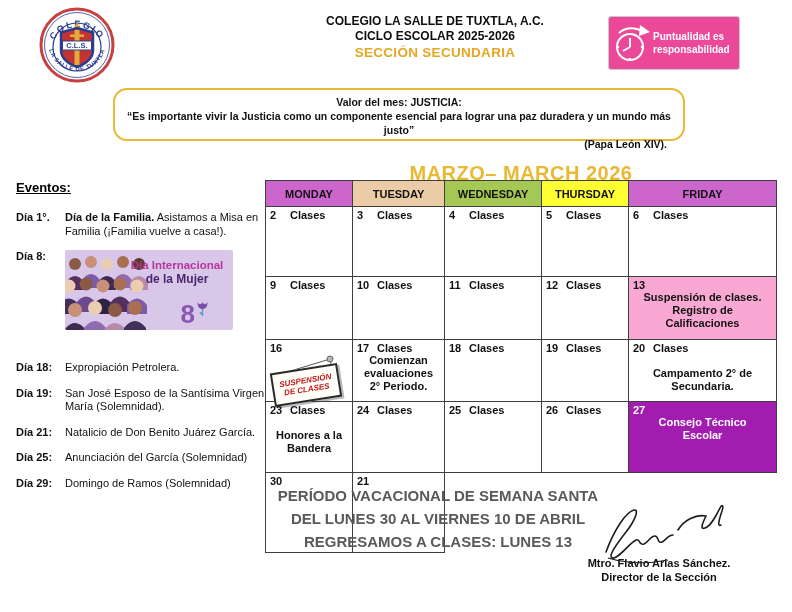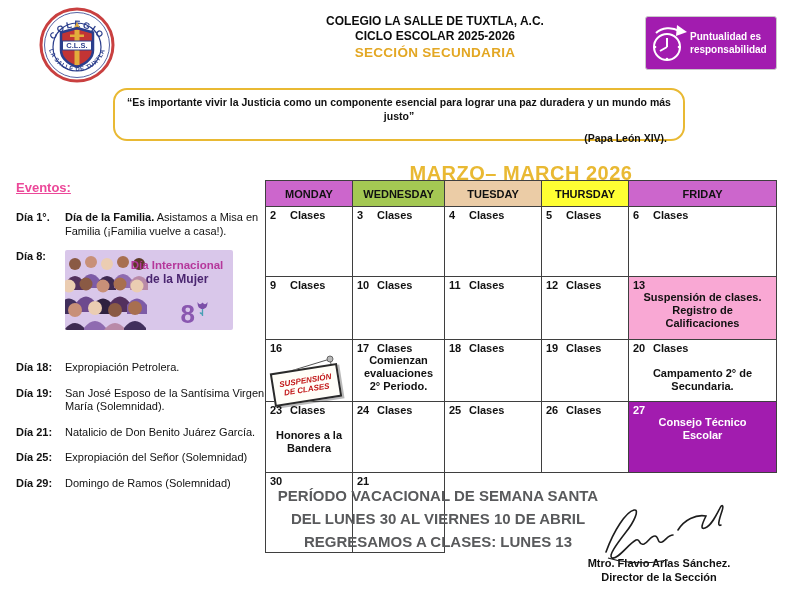--- a/index.html
+++ b/index.html
@@ -5,37 +5,37 @@
   html,body{margin:0;padding:0;background:#e8e8e8;}
   .page{position:relative;width:792px;height:612px;background:#fff;
         font-family:"Liberation Sans",sans-serif;color:#111;overflow:hidden;margin:0 auto;}
 
   
   .logo{position:absolute;left:34px;top:6px;}
   .head-center{position:absolute;left:240px;top:14px;width:390px;text-align:center;font-weight:bold;}
   .head-line{font-size:12px;line-height:15px;color:#0d0d0d;}
   .head-line3{font-size:13.5px;line-height:18px;color:#E3A723;letter-spacing:.3px;}
 
-  .badge{position:absolute;left:645px;top:16px;width:132px;height:54px;background:#a21caf;
+  .badge{position:absolute;left:608px;top:16px;width:132px;height:54px;background:#ec4899;
          border:1px solid #c9c9c9;border-radius:3px;display:flex;align-items:center;
          box-sizing:border-box;padding:3px 2px;}
   .badge-text{color:#fff;font-size:10px;font-weight:600;line-height:13px;}
 
   
   .valor-box{position:absolute;left:113px;top:88px;width:572px;height:53px;border:2.5px solid #E9B933;
              border-radius:14px;box-sizing:border-box;padding-top:5px;font-weight:bold;font-size:10.5px;
              line-height:14px;text-align:center;background:#fff;}
-  .valor-attr{text-align:right;padding-right:16px;margin-top:8px;}
+  .valor-attr{text-align:right;padding-right:16px;}
 
   .cal-title{position:absolute;left:265px;top:162px;width:512px;text-align:center;font-size:20px;
              font-weight:bold;color:#E9B933;letter-spacing:.5px;}
 
   
   .events{position:absolute;left:16px;top:180px;width:250px;font-size:11px;}
-  .events-title{font-size:13px;font-weight:bold;color:#ec4899;text-decoration:underline;margin-bottom:16px;}
+  .events-title{font-size:13px;font-weight:bold;color:#000000;text-decoration:underline;margin-bottom:16px;}
   .event{display:flex;gap:5px;margin-bottom:12px;line-height:13.5px;}
   .eday{font-weight:bold;min-width:44px;flex-shrink:0;}
   .etext{flex:1;}
   .event-img{margin-bottom:31px;}
   .mujer-card{position:relative;width:168px;height:80px;background:#D9C7EA;overflow:hidden;border-radius:2px;}
   .mujer-line1{position:absolute;right:4px;top:9px;width:104px;text-align:center;color:#B5379B;
                font-size:11.5px;font-weight:bold;}
   .mujer-line2{position:absolute;right:4px;top:23px;width:104px;text-align:center;color:#4A2570;
                font-size:12px;font-weight:bold;}
   .mujer-num{position:absolute;right:24px;bottom:3px;color:#8A57B0;font-size:26px;line-height:26px;
@@ -115,20 +115,21 @@
       <circle cx="31" cy="27" r="1.3" fill="#fff"></circle>
       <circle cx="19" cy="39" r="1.3" fill="#fff"></circle>
     </svg>
     <div class="badge-text">
       <div>Puntualidad es</div>
       <div>responsabilidad</div>
     </div>
   </div>
 
   <div class="valor-box">
+    <div>Valor del mes: JUSTICIA:</div>
     <div>“Es importante vivir la Justicia como un componente esencial para lograr una paz duradera y un mundo más justo”</div>
     <div class="valor-attr">(Papa León XIV).</div>
   </div>
 
   <div class="cal-title">MARZO– MARCH 2026</div>
 
   <div class="events">
     <div class="events-title">Eventos:</div>
 
     <div class="event">
@@ -189,32 +190,32 @@
     <div class="event">
       <span class="eday">Día 19:</span>
       <span class="etext">San José Esposo de la Santísima Virgen María (Solemnidad).</span>
     </div>
     <div class="event">
       <span class="eday">Día 21:</span>
       <span class="etext">Natalicio de Don Benito Juárez García.</span>
     </div>
     <div class="event">
       <span class="eday">Día 25:</span>
-      <span class="etext">Expropiación del Señor (Solemnidad)</span>
+      <span class="etext">Anunciación del García (Solemnidad)</span>
     </div>
     <div class="event">
       <span class="eday">Día 29:</span>
       <span class="etext">Domingo de Ramos (Solemnidad)</span>
     </div>
   </div>
 
   <div id="cal-grid">
       <div class="cal-head" style="background: rgb(204, 102, 204); border-left: 1px solid rgb(63, 63, 63);">MONDAY</div>
+      <div class="cal-head" style="background: rgb(235, 204, 166);">TUESDAY</div>
       <div class="cal-head" style="background: rgb(164, 200, 83);">WEDNESDAY</div>
-      <div class="cal-head" style="background: rgb(235, 204, 166);">TUESDAY</div>
       <div class="cal-head" style="background: rgb(255, 255, 51);">THURSDAY</div>
       <div class="cal-head" style="background: rgb(204, 102, 204);">FRIDAY</div>
       <div class="cal-cell" style="height: 70px; border-left: 1px solid rgb(63, 63, 63);">
         <div class="l1">
           <span class="num">2</span>
           <span>Clases</span>
         </div>
       </div>
       <div class="cal-cell" style="height: 70px;">
         <div class="l1">

